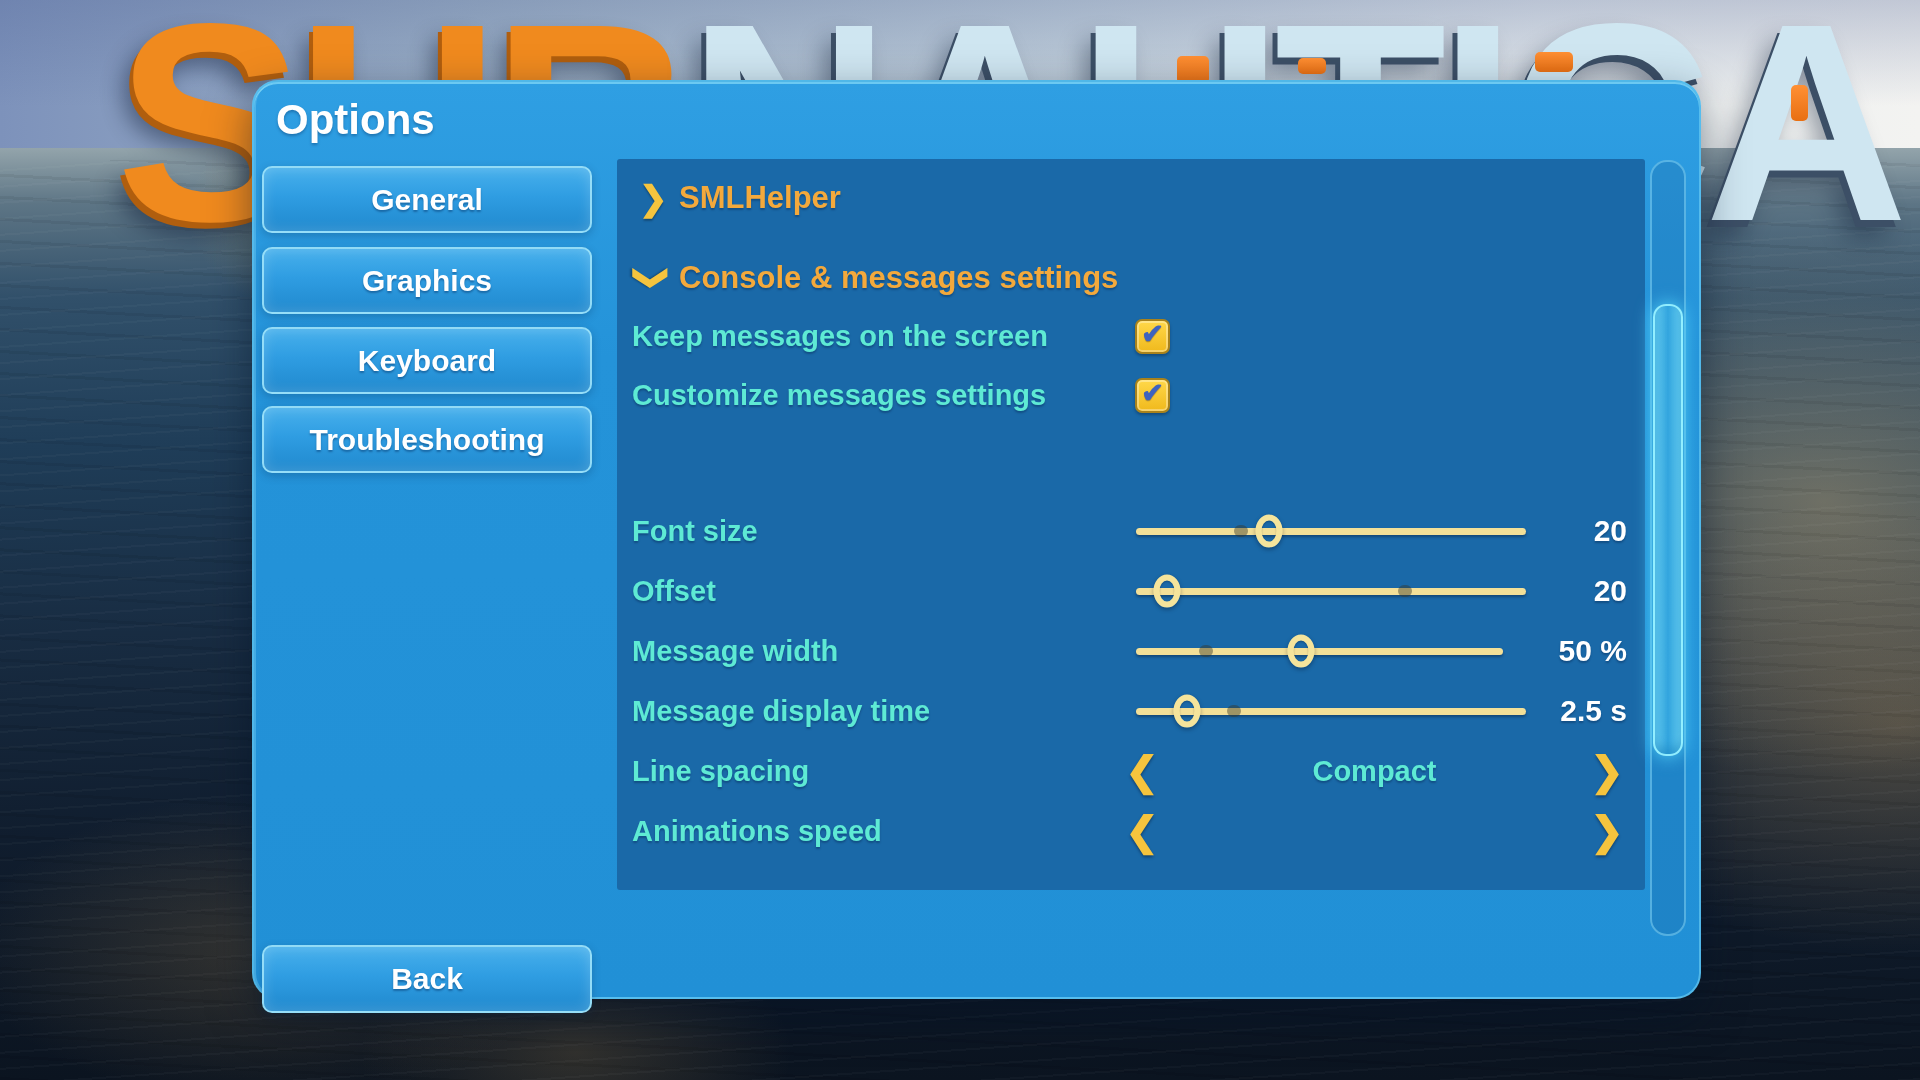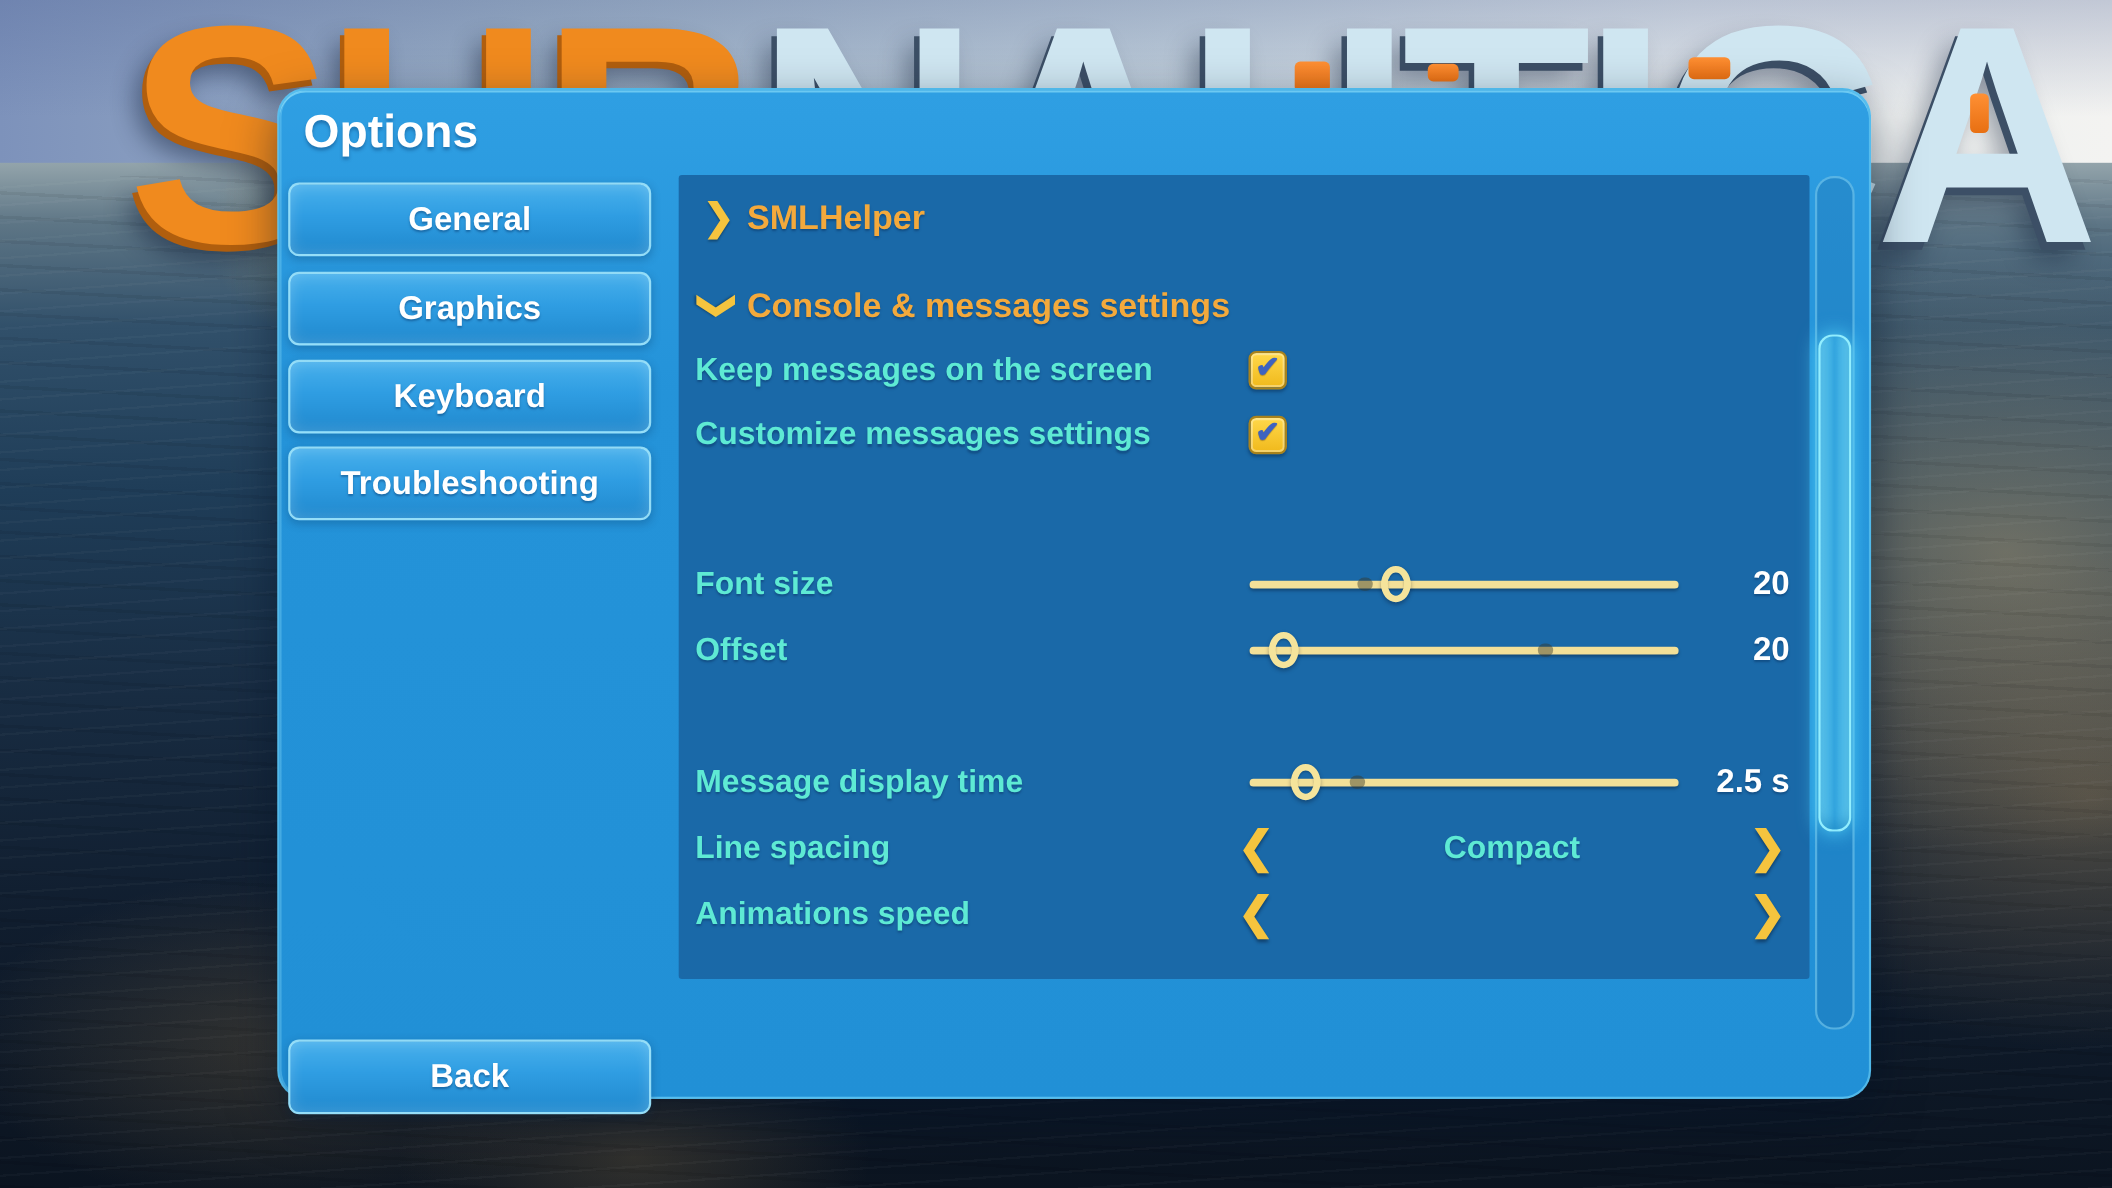--- a/index.html
+++ b/index.html
@@ -216,20 +216,29 @@
     <div class="crow" style="top:402px;height:60px;">
       <span class="clabel">Offset</span>
       <span class="track-wrap">
         <span class="track"></span>
         <span class="notch" style="left: 69%;"></span>
         <span class="handle" style="left: 8%;"></span>
       </span>
       <span class="cvalue">20</span>
     </div>
 
+    <div class="crow" style="top:462px;height:60px;">
+      <span class="clabel">Message width</span>
+      <span class="track-wrap" style="width:367px;">
+        <span class="track"></span>
+        <span class="notch" style="left: 19%;"></span>
+        <span class="handle" style="left: 45%;"></span>
+      </span>
+      <span class="cvalue">50 %</span>
+    </div>
 
     <div class="crow" style="top:522px;height:60px;">
       <span class="clabel">Message display time</span>
       <span class="track-wrap">
         <span class="track"></span>
         <span class="notch" style="left: 25%;"></span>
         <span class="handle" style="left: 13%;"></span>
       </span>
       <span class="cvalue">2.5 s</span>
     </div>

